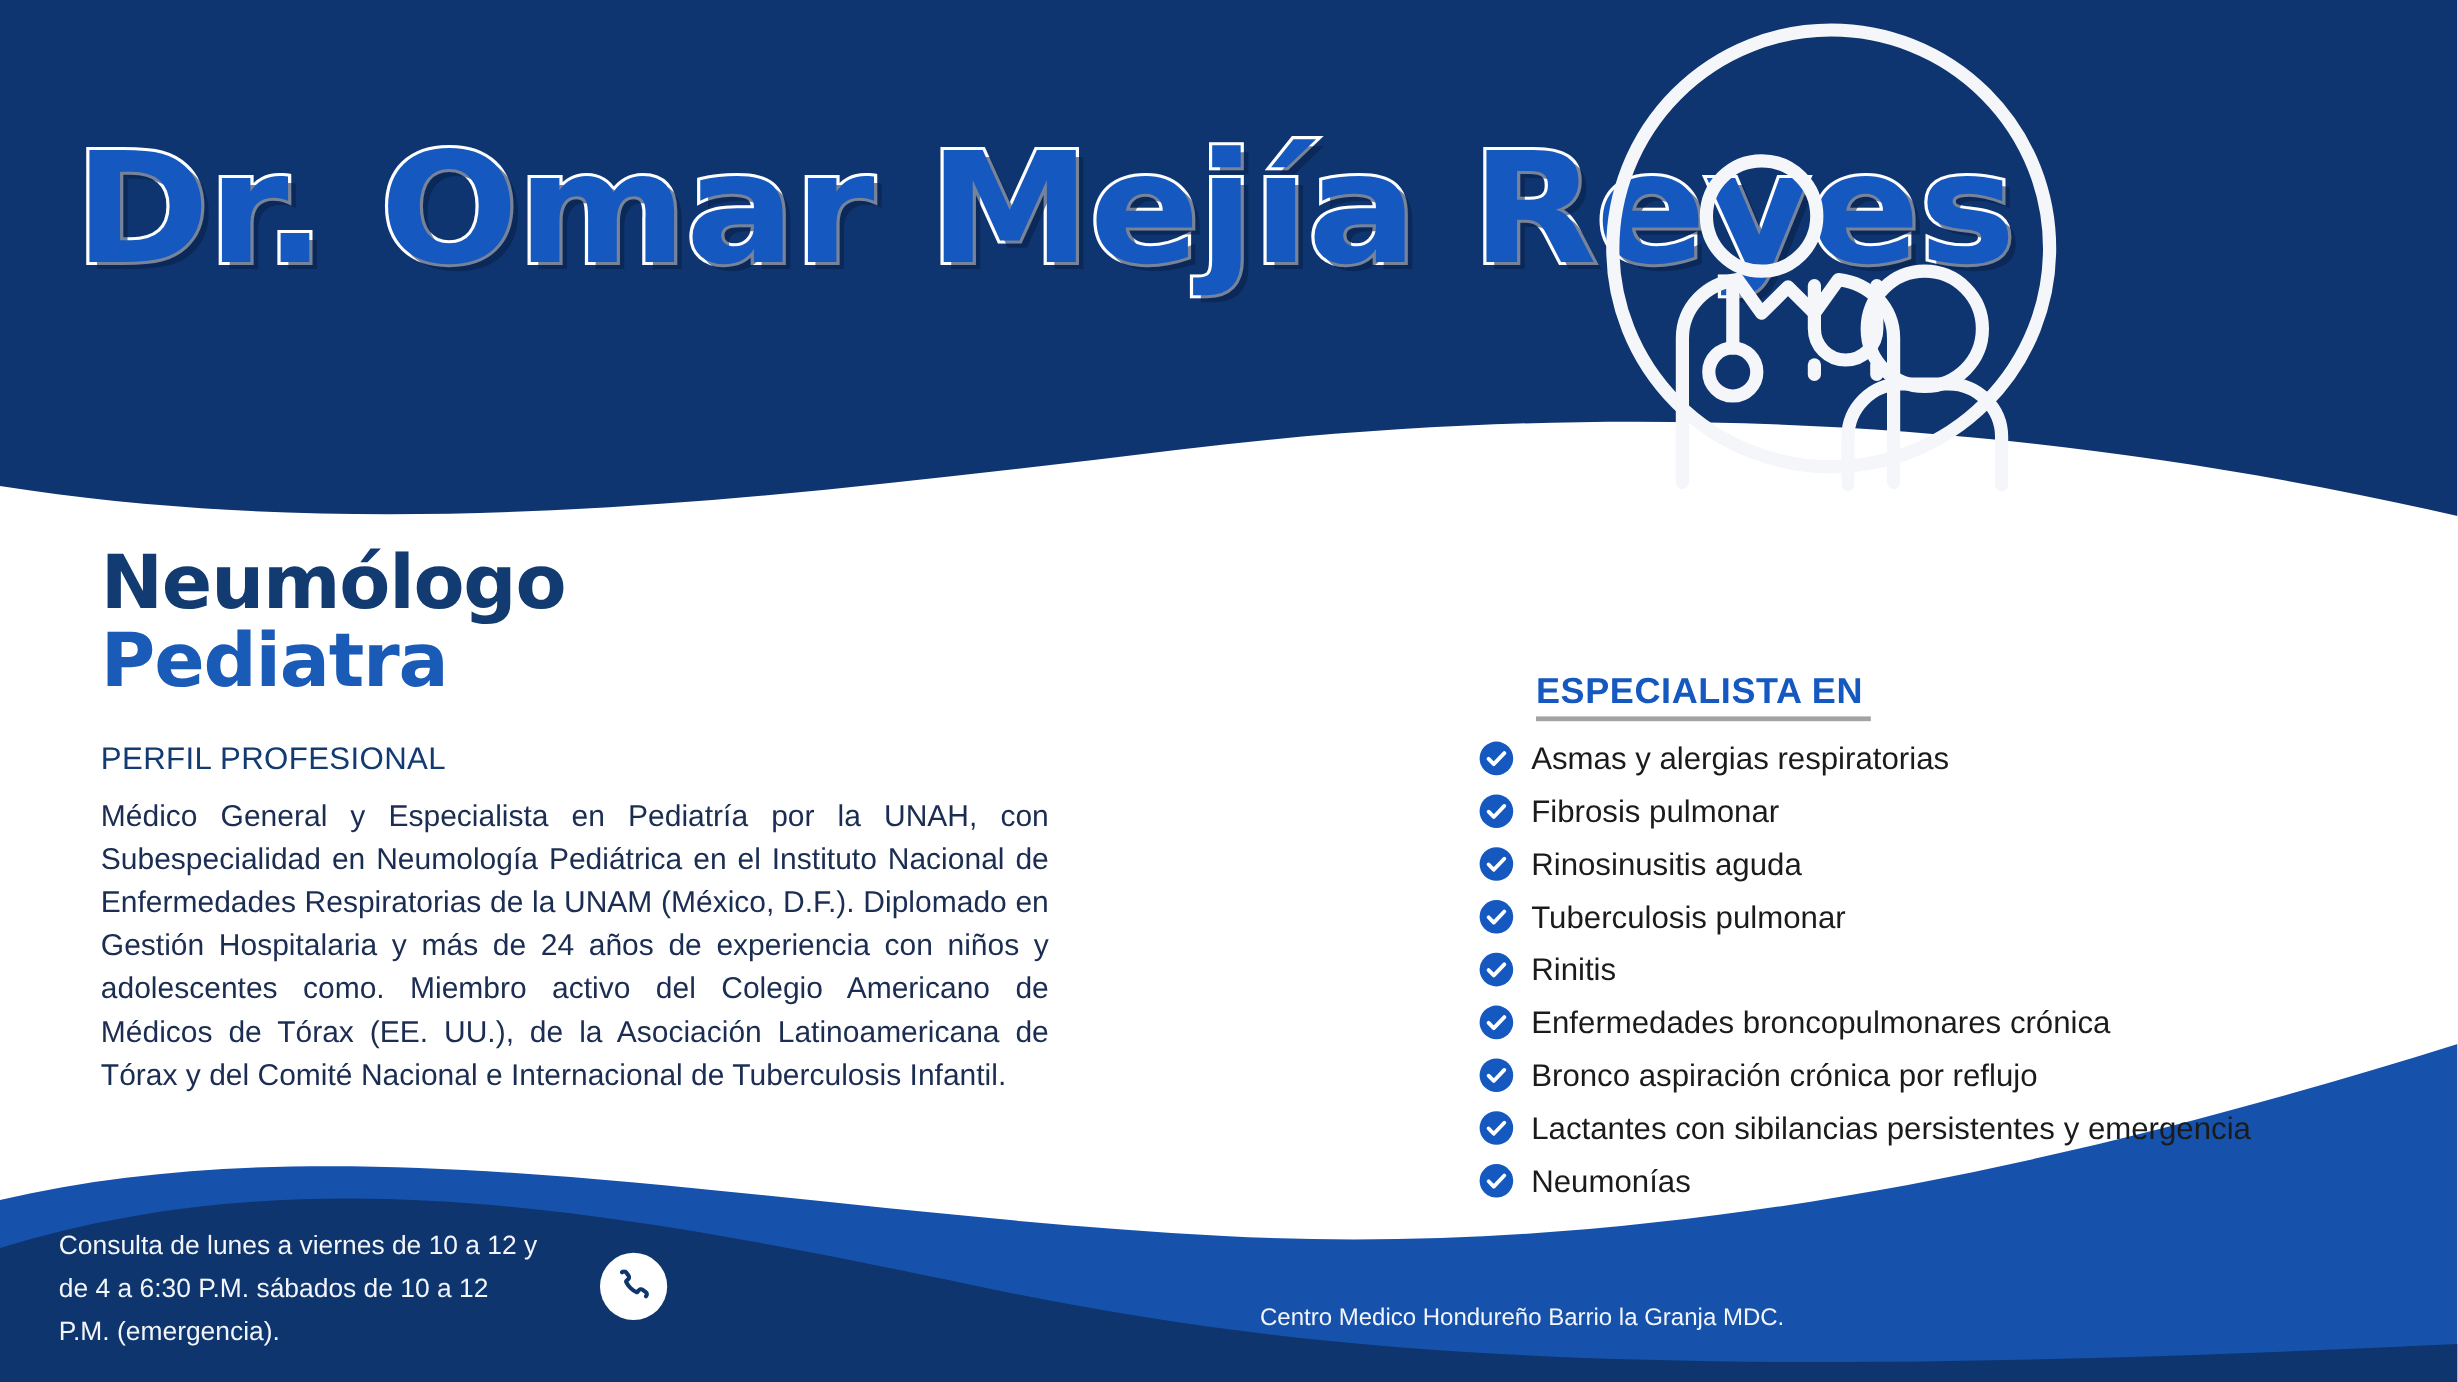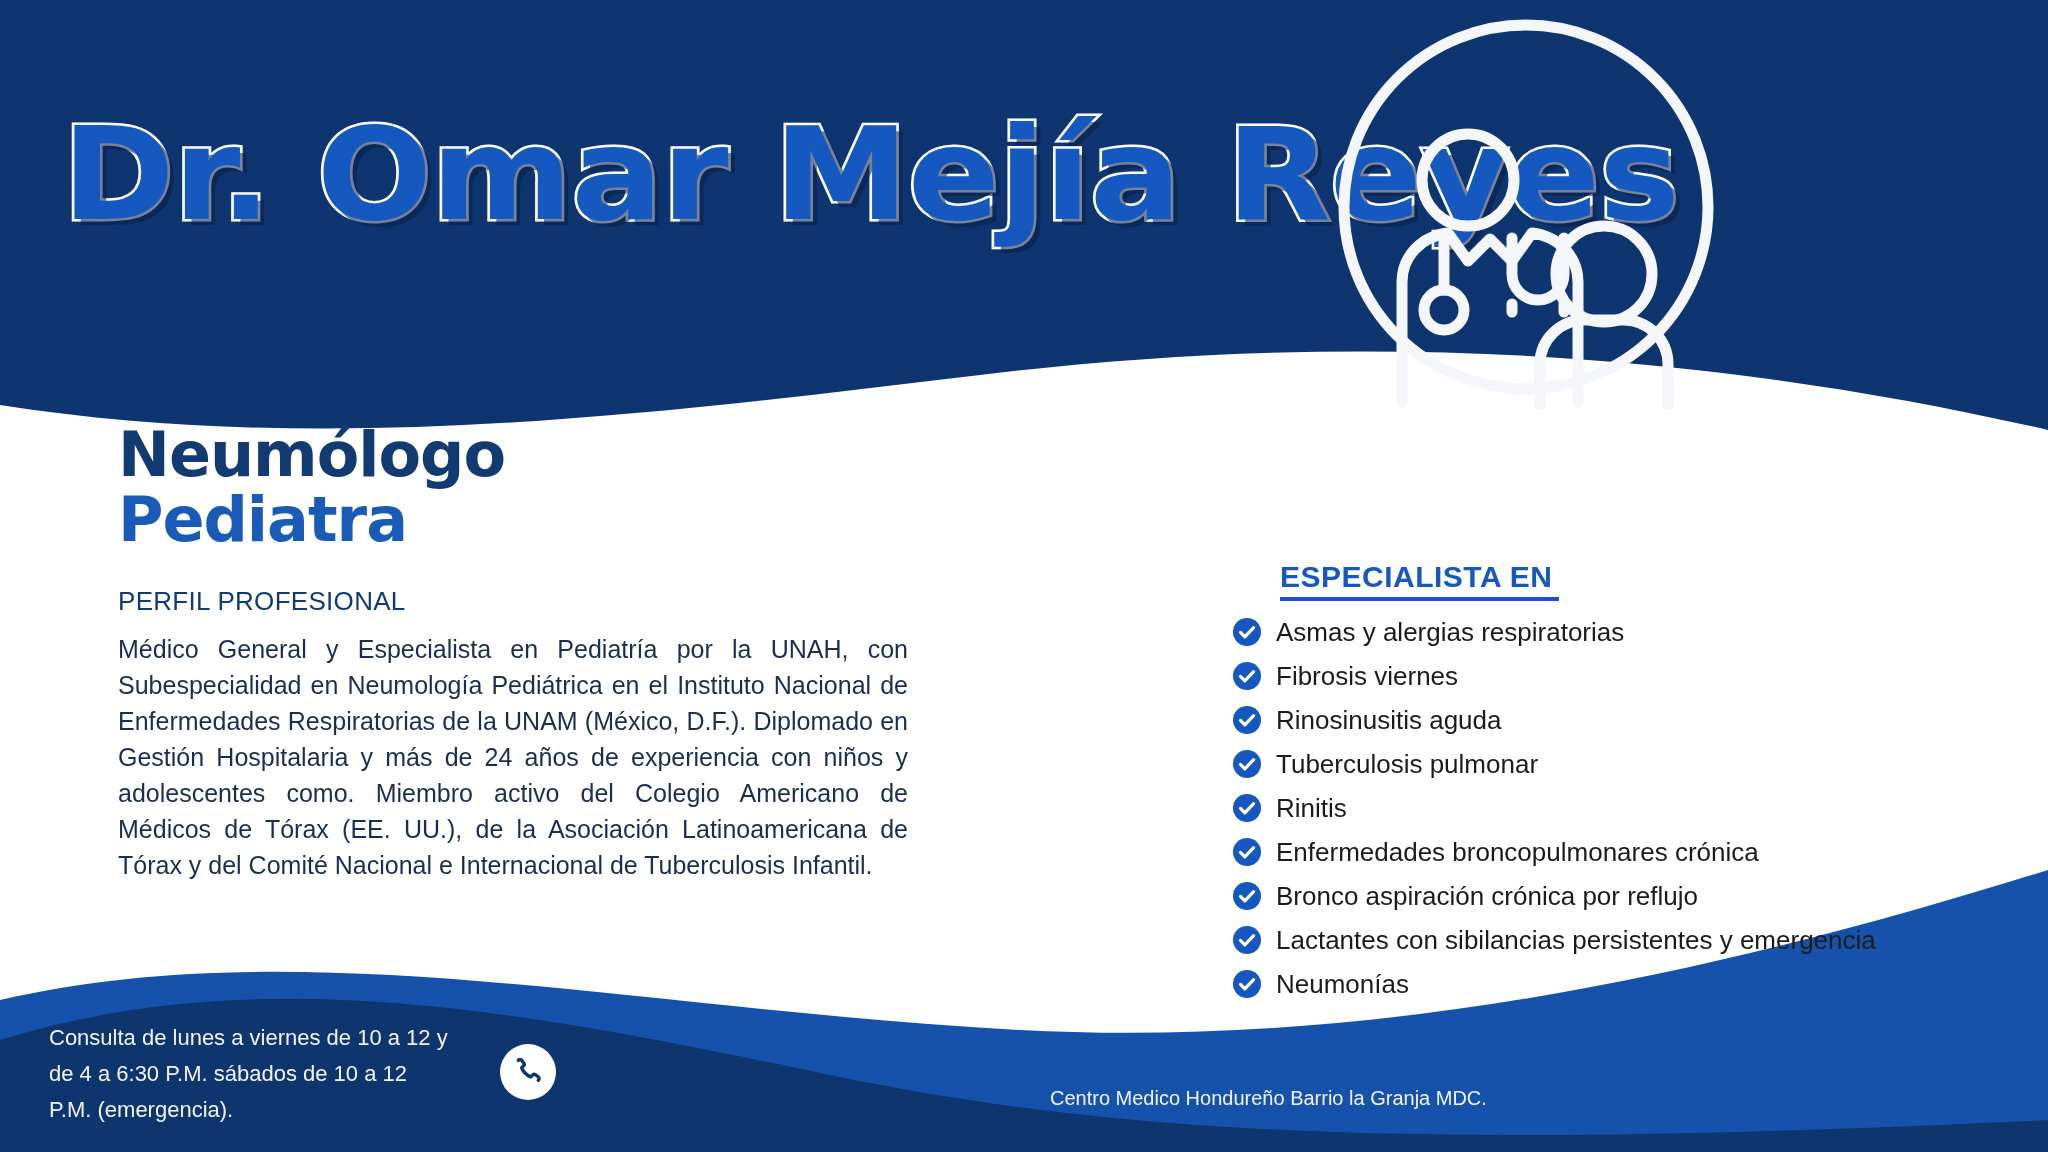--- a/index.html
+++ b/index.html
@@ -52,24 +52,23 @@
     top:12px;
     width:420px;
     height:400px;
     z-index:5;
   }
 
   
   .left-col {
     position:absolute;
     left:84px;
-    top:424px;
+    top:455px;
     width:790px;
     z-index:6;
-    margin-left:34px;
   }
   .spec-line1 {
     font-family:"DejaVu Sans", sans-serif;
     font-weight:700;
     font-size:62px;
     line-height:62px;
     color:#123b72;
     letter-spacing:-1px;
   }
   .spec-line2 {
@@ -106,21 +105,21 @@
     z-index:6;
   }
   .esp-heading-row { text-align:left; padding-left:48px; }
   .esp-heading {
     display:inline-block;
     font-family:"Liberation Sans", sans-serif;
     font-weight:700;
     font-size:30px;
     letter-spacing:.5px;
     color:#1558c0;
-    border-bottom:4px solid #1d4ed8;
+    border-bottom:4px solid #a3a3a3;
     padding:0 6px 3px 0;
   }
   .spec-list { margin-top:14px; list-style:none; }
   .spec-item {
     display:flex;
     align-items:center;
     margin-bottom:11px;
     min-height:33px;
   }
   .check-icon { flex:0 0 30px; width:30px; height:30px; margin-right:14px; }
@@ -234,21 +233,21 @@
         </span>
         <span class="spec-text">Asmas y alergias respiratorias</span>
       </li>
       <li class="spec-item">
         <span class="check-icon">
           <svg viewBox="0 0 30 30" width="30" height="30">
             <circle cx="15" cy="15" r="14" fill="#1558c0"></circle>
             <path d="M8.5 15.4 l4.3 4.4 l8.8 -9.2" fill="none" stroke="#ffffff" stroke-width="3.2" stroke-linecap="round" stroke-linejoin="round"></path>
           </svg>
         </span>
-        <span class="spec-text">Fibrosis viernes</span>
+        <span class="spec-text">Fibrosis pulmonar</span>
       </li>
       <li class="spec-item">
         <span class="check-icon">
           <svg viewBox="0 0 30 30" width="30" height="30">
             <circle cx="15" cy="15" r="14" fill="#1558c0"></circle>
             <path d="M8.5 15.4 l4.3 4.4 l8.8 -9.2" fill="none" stroke="#ffffff" stroke-width="3.2" stroke-linecap="round" stroke-linejoin="round"></path>
           </svg>
         </span>
         <span class="spec-text">Rinosinusitis aguda</span>
       </li>

